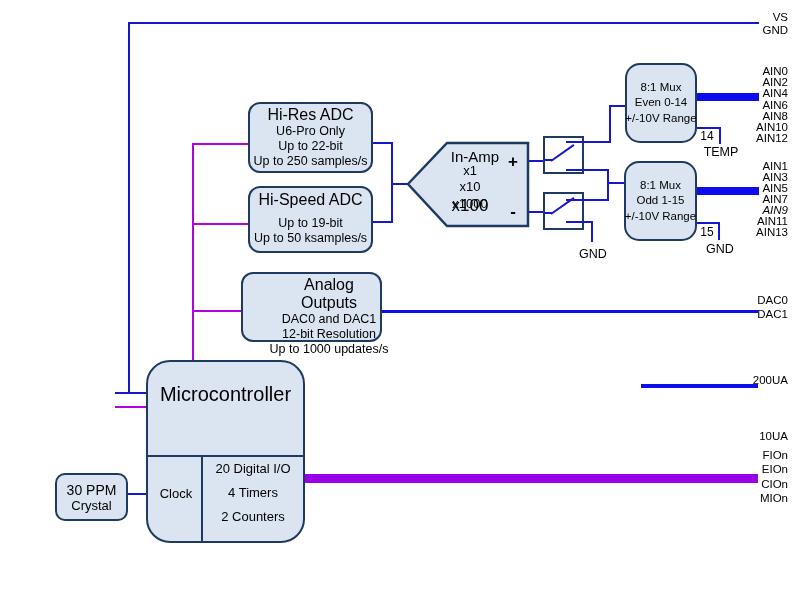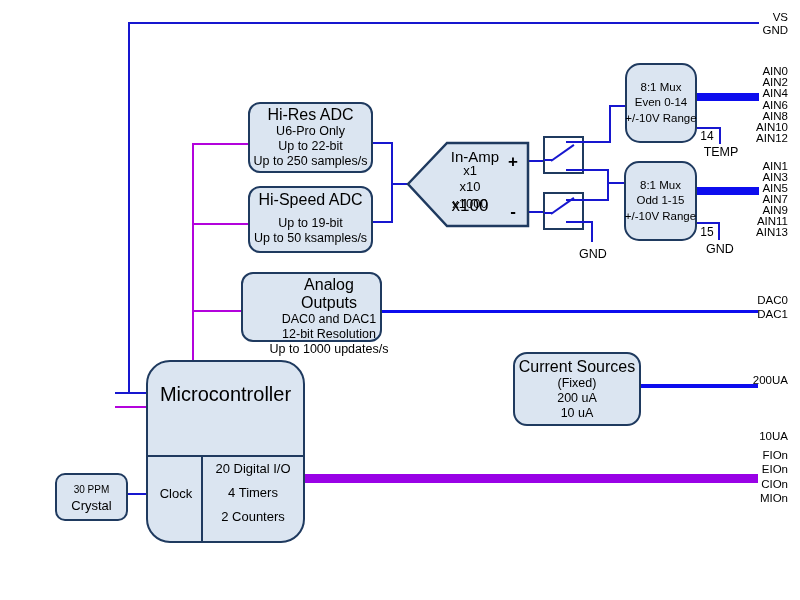--- a/index.html
+++ b/index.html
@@ -78,21 +78,21 @@
     <div style="font-size:20px;line-height:24px;">Microcontroller</div>
   </div>
   <div class="partline" style="left:147px;top:455px;width:157px;height:2px;"></div>
   <div class="partline" style="left:201px;top:455px;width:2px;height:86px;"></div>
   <div class="lbl" style="left:150px;top:487px;width:52px;text-align:center;font-size:13px;">Clock</div>
   <div class="lbl" style="left:203px;top:462px;width:100px;text-align:center;font-size:13px;">20 Digital I/O</div>
   <div class="lbl" style="left:203px;top:486px;width:100px;text-align:center;font-size:13px;">4 Timers</div>
   <div class="lbl" style="left:203px;top:510px;width:100px;text-align:center;font-size:13px;">2 Counters</div>
 
   <div class="box" style="left:55px;top:473px;width:73px;height:48px;border-radius:10px;border-width:2px;padding-top:7px;">
-    <div class="body12" style="font-size:10px;line-height:16px;">30 PPM</div>
+    <div class="body12" style="font-size:14px;line-height:16px;">30 PPM</div>
     <div class="body12" style="font-size:13px;line-height:16px;">Crystal</div>
   </div>
 
   <div class="box" style="left:248px;top:102px;width:125px;height:71px;border-radius:12px;padding-top:2px;">
     <div class="title16">Hi-Res ADC</div>
     <div class="body12">U6-Pro Only</div>
     <div class="body12">Up to 22-bit</div>
     <div class="body12">Up to 250 samples/s</div>
   </div>
 
@@ -102,26 +102,20 @@
     <div class="body12">Up to 50 ksamples/s</div>
   </div>
 
   <div class="box" style="left:241px;top:272px;width:141px;height:70px;border-radius:12px;padding-top:2px;padding-left:35px;">
     <div class="title16">Analog Outputs</div>
     <div class="body12">DAC0 and DAC1</div>
     <div class="body12">12-bit Resolution</div>
     <div class="body12">Up to 1000 updates/s</div>
   </div>
 
-  <div class="box" style="left:513px;top:352px;width:128px;height:74px;border-radius:14px;padding-top:4px;">
-    <div class="title16">Current Sources</div>
-    <div class="body12">(Fixed)</div>
-    <div class="body12">200 uA</div>
-    <div class="body12">10 uA</div>
-  </div>
 
   <div class="box" style="left:625px;top:63px;width:72px;height:80px;border-radius:15px;border-width:2px;justify-content:center;">
     <div class="muxline">8:1 Mux</div>
     <div class="muxline">Even 0-14</div>
     <div class="muxline">+/-10V Range</div>
   </div>
 
   <div class="box" style="left:624px;top:161px;width:73px;height:80px;border-radius:15px;border-width:2px;justify-content:center;">
     <div class="muxline">8:1 Mux</div>
     <div class="muxline">Odd 1-15</div>
@@ -165,21 +159,21 @@
   <div class="pin" style="top:87px;">AIN4</div>
   <div class="pin" style="top:99px;">AIN6</div>
   <div class="pin" style="top:110px;">AIN8</div>
   <div class="pin" style="top:121px;">AIN10</div>
   <div class="pin" style="top:132px;">AIN12</div>
 
   <div class="pin" style="top:160px;">AIN1</div>
   <div class="pin" style="top:171px;">AIN3</div>
   <div class="pin" style="top:182px;">AIN5</div>
   <div class="pin" style="top:193px;">AIN7</div>
-  <div class="pin" style="top:204px;">AIN9</div>
+  <div class="pin" style="top:204px;font-style:italic;">AIN9</div>
   <div class="pin" style="top:215px;">AIN11</div>
   <div class="pin" style="top:226px;">AIN13</div>
 
   <div class="pin" style="top:294px;">DAC0</div>
   <div class="pin" style="top:308px;">DAC1</div>
 
   <div class="pin" style="top:374px;">200UA</div>
   <div class="pin" style="top:388px;margin-top:42px;">10UA</div>
 
   <div class="pin" style="top:449px;">FIOn</div>

